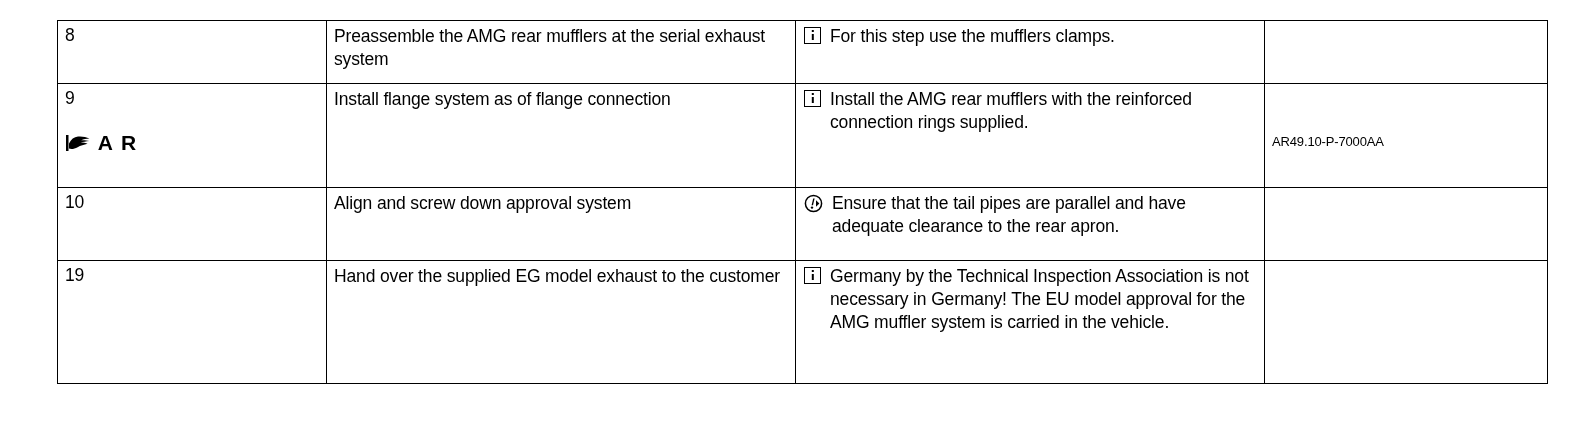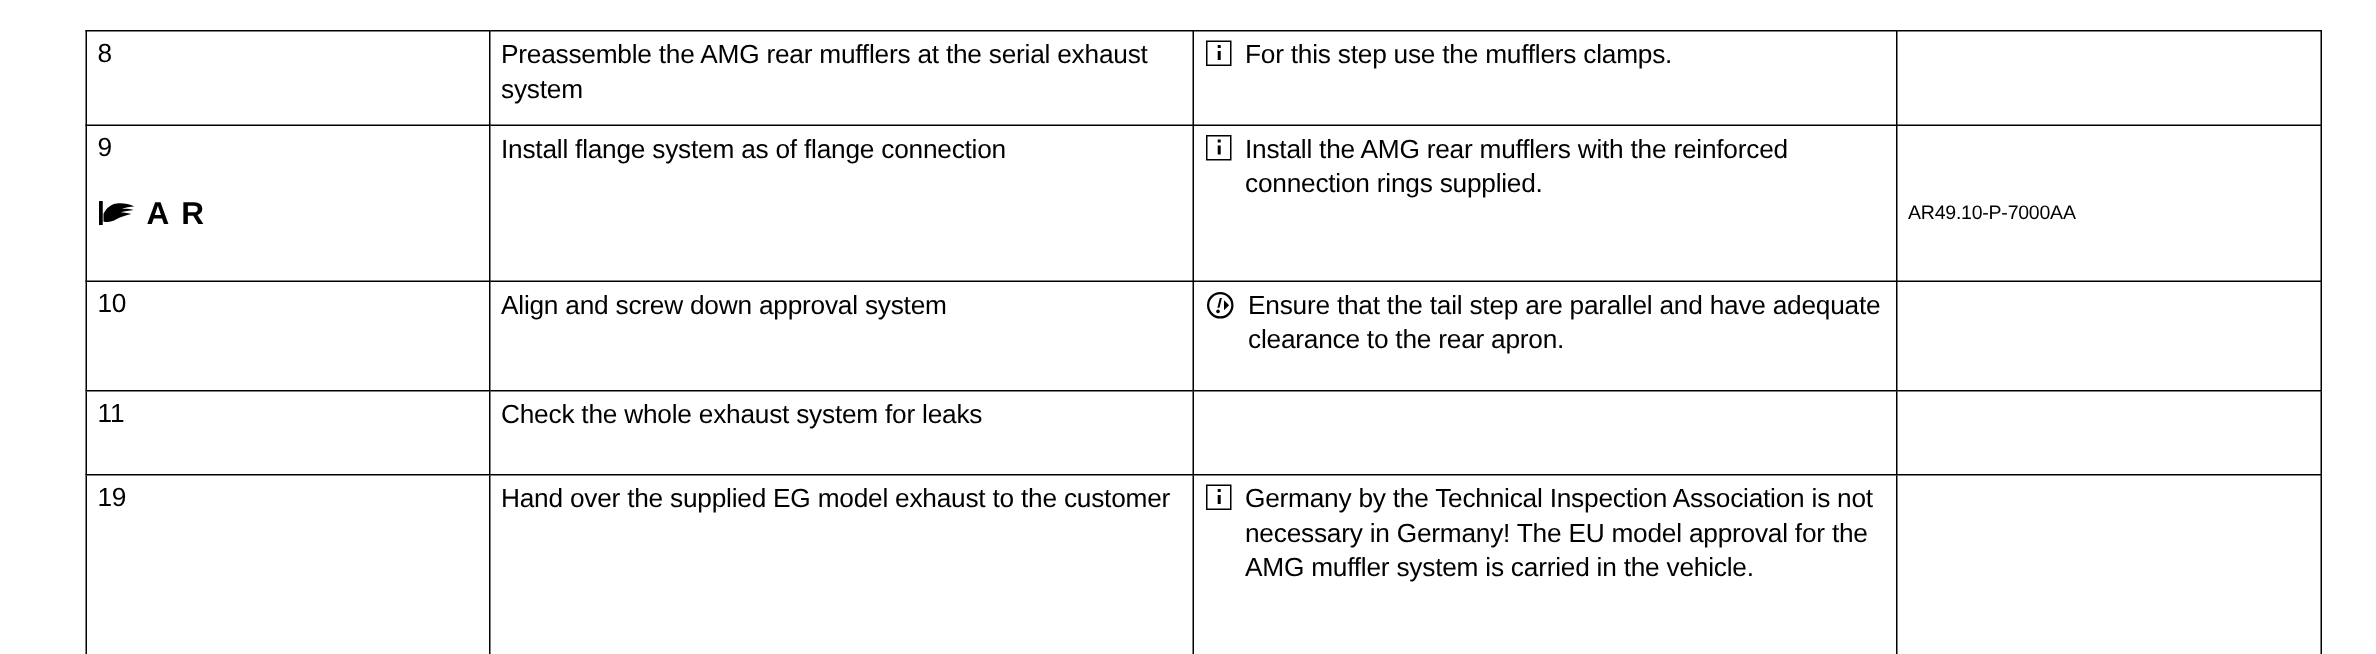--- a/index.html
+++ b/index.html
@@ -217,42 +217,28 @@
         <td>
           <span class="note">
             <span class="note-icon warn-icon">
               <svg viewBox="0 0 19 19" width="19" height="19" aria-hidden="true">
                 <circle cx="9.5" cy="9.5" r="8.1" fill="none" stroke="#000" stroke-width="1.5"></circle>
                 <path d="M10.6 4.6 L9.0 11.2 L7.6 11.2 L9.2 4.6 Z" fill="#000"></path>
                 <circle cx="8.0" cy="13.6" r="1.2" fill="#000"></circle>
                 <path d="M12.0 6.2 L15.4 9.5 L12.0 12.8 Z" fill="#000"></path>
               </svg>
             </span>
-            <span class="note-text">Ensure that the tail step are parallel and have adequate clearance to the rear apron.</span>
+            <span class="note-text">Ensure that the tail pipes are parallel and have adequate clearance to the rear apron.</span>
           </span>
         </td>
         <td>
           <span class="ref-text"></span>
         </td>
       </tr>
 
-      <tr class="r-11">
-        <td>
-          <span class="step-num">11</span>
-        </td>
-        <td>
-          <span class="desc-text">Check the whole exhaust system for leaks</span>
-        </td>
-        <td>
-          <span class="note-text"></span>
-        </td>
-        <td>
-          <span class="ref-text"></span>
-        </td>
-      </tr>
 
       <tr class="r-12">
         <td>
           <span class="step-num">19</span>
         </td>
         <td>
           <span class="desc-text">Hand over the supplied EG model exhaust to the customer</span>
         </td>
         <td>
           <span class="note">

